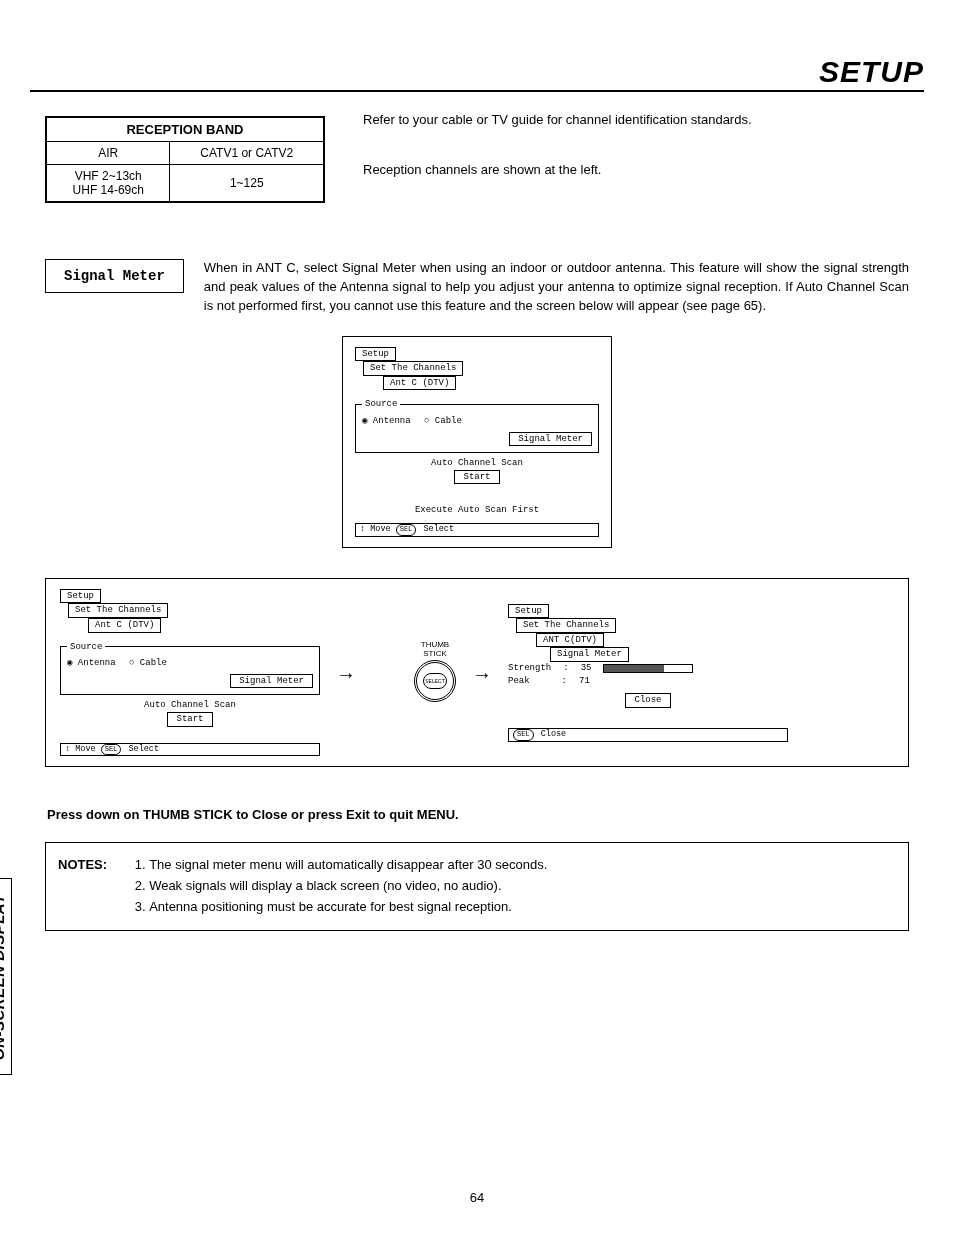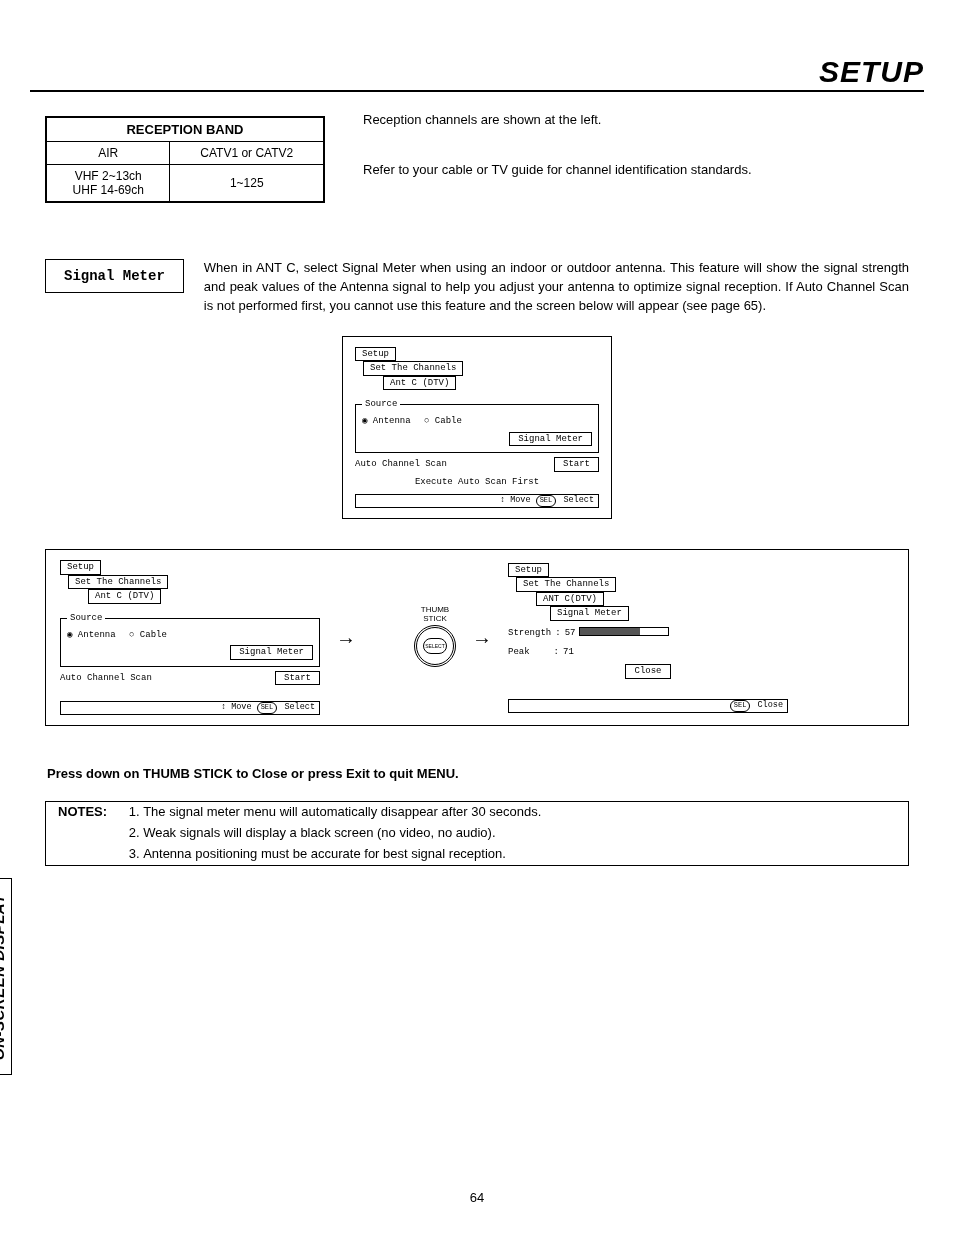--- a/index.html
+++ b/index.html
@@ -98,30 +98,29 @@
     padding: 4px 6px 6px 6px;
   }
   .osd fieldset.src legend { padding: 0 3px; font-size: 9px; }
   .osd .radio { font-size: 9px; margin-right: 8px; }
   .osd .btn {
     border: 1px solid #000;
     padding: 0 8px;
     display: inline-block;
     font-size: 9px;
   }
-  .osd .row-line { display:flex; justify-content: space-between; align-items:center; margin-top:4px;}
+  .osd .row-line { display:flex; justify-content: space-between; align-items:center; margin-top:4px;flex-direction:column;}
   .osd .footer-bar {
     border: 1px solid #000;
     padding: 0 4px;
     margin-top: 6px;
     font-size: 8.5px;
-    text-align: right;
-  }
-  .osd .exec { text-align: center; margin-top: 4px; }
-  .osd .sig-row { margin-top:6px; display:flex; gap:4px;}
+  }
+  .osd .exec { text-align: center; margin-top: 20px; }
+  .osd .sig-row { display:flex; align-items:center; gap:12px;}
   .osd .bar-outer { border:1px solid #000; width:90px; height:9px; display:inline-block;}
   .osd .bar-fill { background:#555; height:100%; }
 
   .panel-center { display:flex; justify-content:center; margin-bottom:30px; }
   .panel-center .osd { width: 270px; }
 
   .flow-row {
     border: 1px solid #000;
     padding: 10px 14px;
     display: flex;
@@ -138,23 +137,23 @@
   }
   .thumb-block .circle-inner {
     width:24px;height:16px;border:1px solid #000;border-radius:10px;
     font-size:5px;display:flex;align-items:center;justify-content:center;
   }
 
   .press-line { margin: 20px 0 20px 2px; font-weight: bold; }
 
   .notes-box {
     border: 1px solid #000;
-    padding: 0 12px;
+    padding: 12px 12px;
     display: flex;
-    gap: 18px;
+    gap: 24px;
     font-size: 13px;
     line-height: 1.6;
   }
   .notes-box .label { font-weight: bold; }
   .notes-box ol { list-style: decimal; padding-left: 18px; }
 
   .side-tab {
     position: absolute;
     left: 12px;
     bottom: 160px;
@@ -198,22 +197,22 @@
       <tr>
         <td class="col-split">
           <span>VHF 2~13ch</span><br>
           <span>UHF 14-69ch</span>
         </td>
         <td>1~125</td>
       </tr>
     </tbody>
       </table>
     <div class="right-text-block">
+      <p>Refer to your cable or TV guide for channel identification standards.</p>
       <p>Reception channels are shown at the left.</p>
-      <p>Refer to your cable or TV guide for channel identification standards.</p>
     </div>
   </div>
 
   <div class="signal-section">
     <div class="tag-box">Signal Meter</div>
     <div class="para">When in ANT C, select Signal Meter when using an indoor or outdoor antenna.  This feature will show the signal strength and peak values of the Antenna signal to help you adjust your antenna to optimize signal reception.  If Auto Channel Scan is not performed first, you cannot use this feature and the screen below will appear (see page 65).</div>
   </div>
 
   <div class="panel-center">
     <div class="osd">
@@ -271,21 +270,21 @@
     <span class="arrow">→</span>
 
     <div class="osd" style="flex:0 0 280px;">
       <span class="tab-row"><span class="tab">Setup</span></span>
       <span class="tab-row ind1"><span class="tab">Set The Channels</span></span>
       <span class="tab-row ind2"><span class="tab">ANT C(DTV)</span></span>
       <span class="tab-row ind3"><span class="tab">Signal Meter</span></span>
       <div class="sig-row">
         <span>Strength</span>
         <span>:</span>
-        <span>57</span>
+        <span>35</span>
         <span class="bar-outer">
             <span class="bar-fill" style="width:68%;display:block;"></span>
           </span>
       </div>
       <div class="sig-row">
         <span>Peak</span>
         <span style="margin-left:20px;">:</span>
         <span>71</span>
       </div>
       <div style="text-align:center;margin-top:6px;"><span class="btn">Close</span></div>

